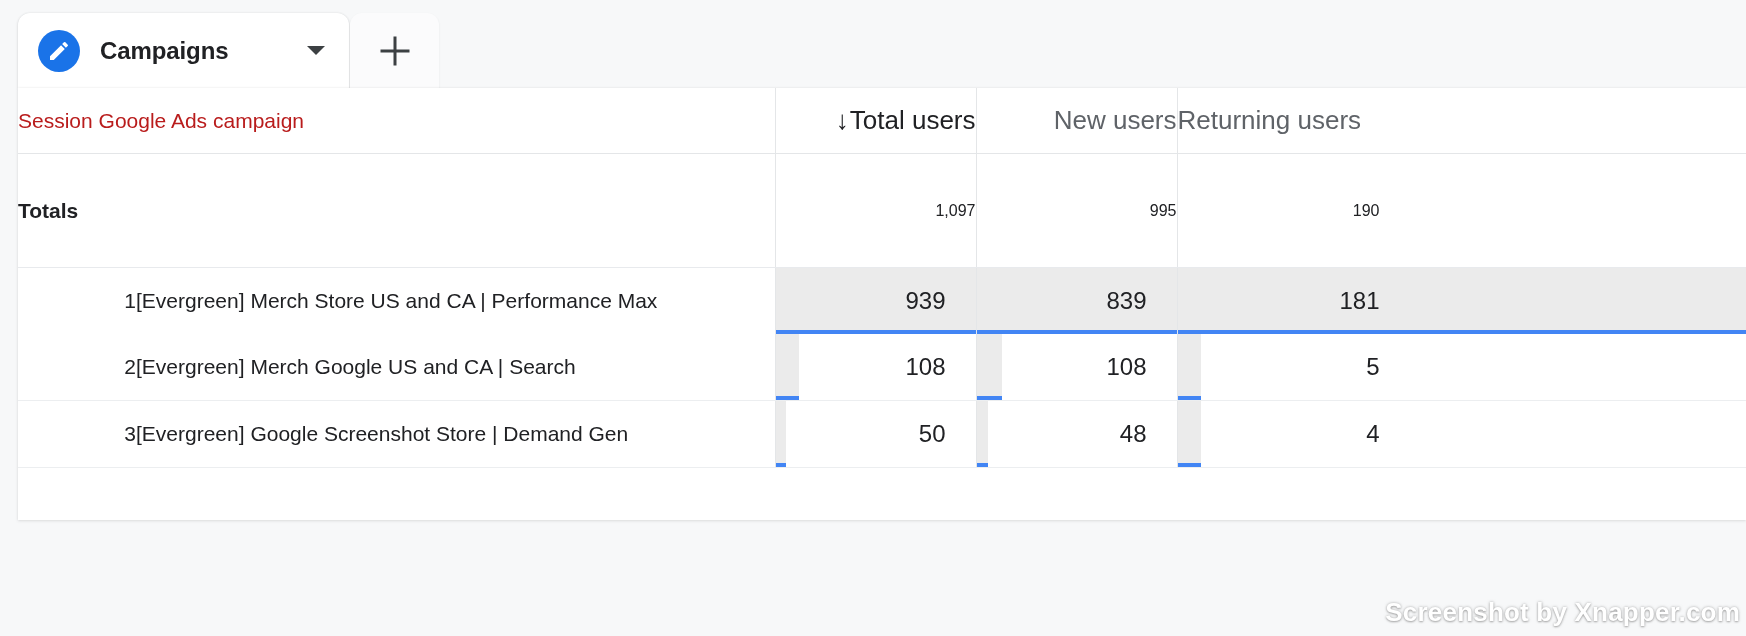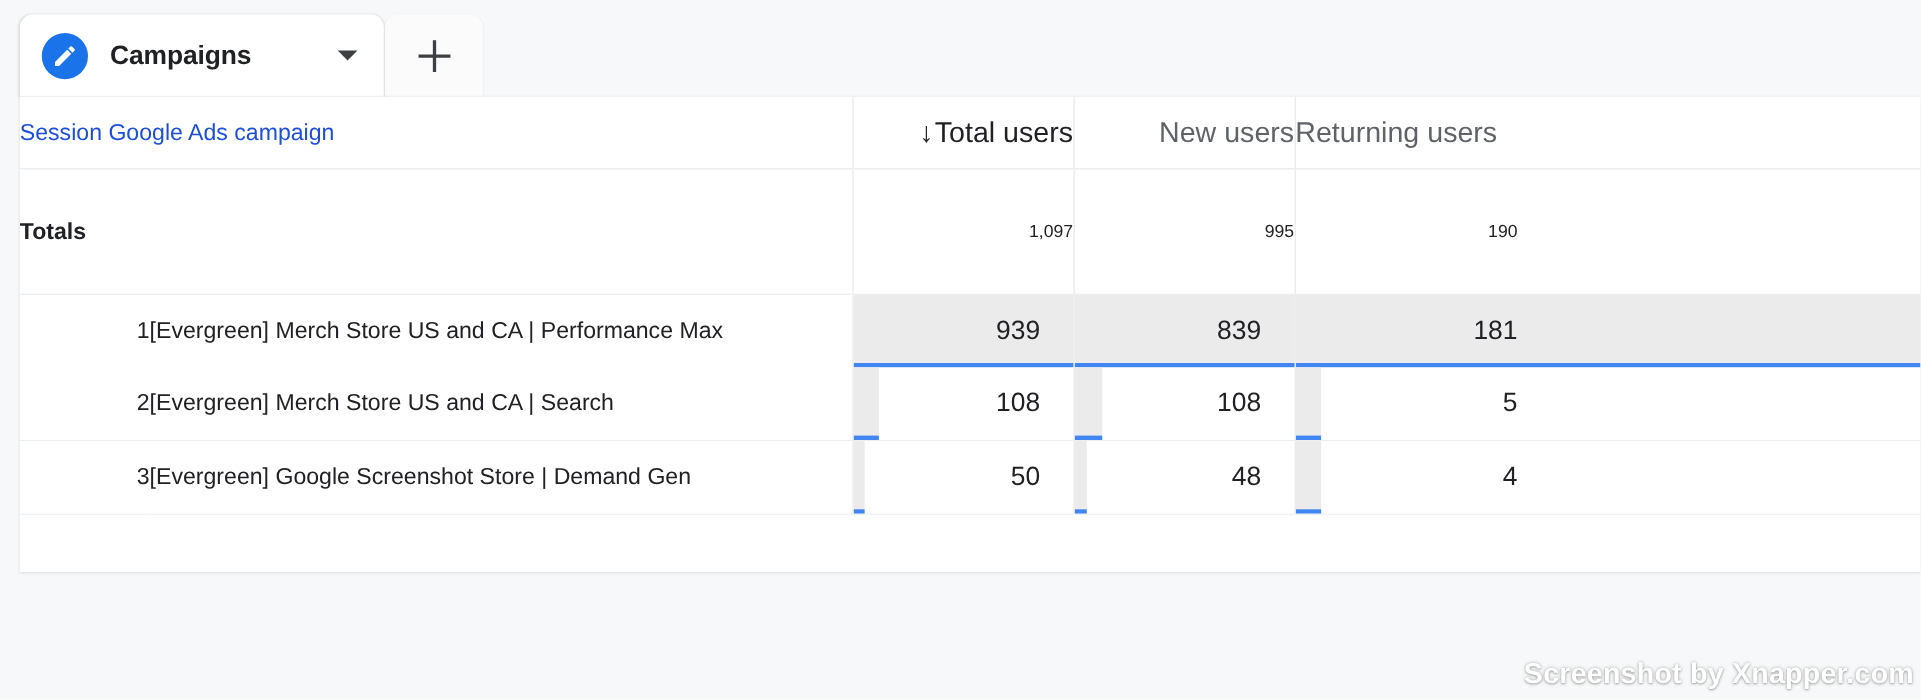--- a/index.html
+++ b/index.html
@@ -130,21 +130,21 @@
   #table-head th {
     height: 65px;
     padding: 0;
     vertical-align: middle;
     font-weight: normal;
     border-bottom: 1px solid #e4e6e8;
   }
   th.th-dim {
     text-align: left;
     font-size: 21px;
-    color: #1d4ed8;
+    color: #b91c1c;
     padding-left: 54px;
   }
   th.th-metric {
     text-align: right;
     font-size: 26px;
     color: #5f6368;
     border-left: 1px solid #e4e6e8;
     padding-right: 30px;
   }
   th.th-metric.sorted {
@@ -350,21 +350,21 @@
         <td class="cell-metric last-metric">
           <div class="metric-wrap">
             <div class="metric-bar" style="width: 100%;"></div>
             <div class="metric-text">181</div>
           </div>
         </td>
       </tr>
 
       <tr class="data-row">
         <td class="cell-index">2</td>
-        <td class="cell-dim">[Evergreen] Merch Store US and CA | Search</td>
+        <td class="cell-dim">[Evergreen] Merch Google US and CA | Search</td>
         <td class="cell-metric">
           <div class="metric-wrap">
             <div class="metric-bar" style="width: 11.5016%;"></div>
             <div class="metric-text">108</div>
           </div>
         </td>
         <td class="cell-metric">
           <div class="metric-wrap">
             <div class="metric-bar" style="width: 12.8725%;"></div>
             <div class="metric-text">108</div>

